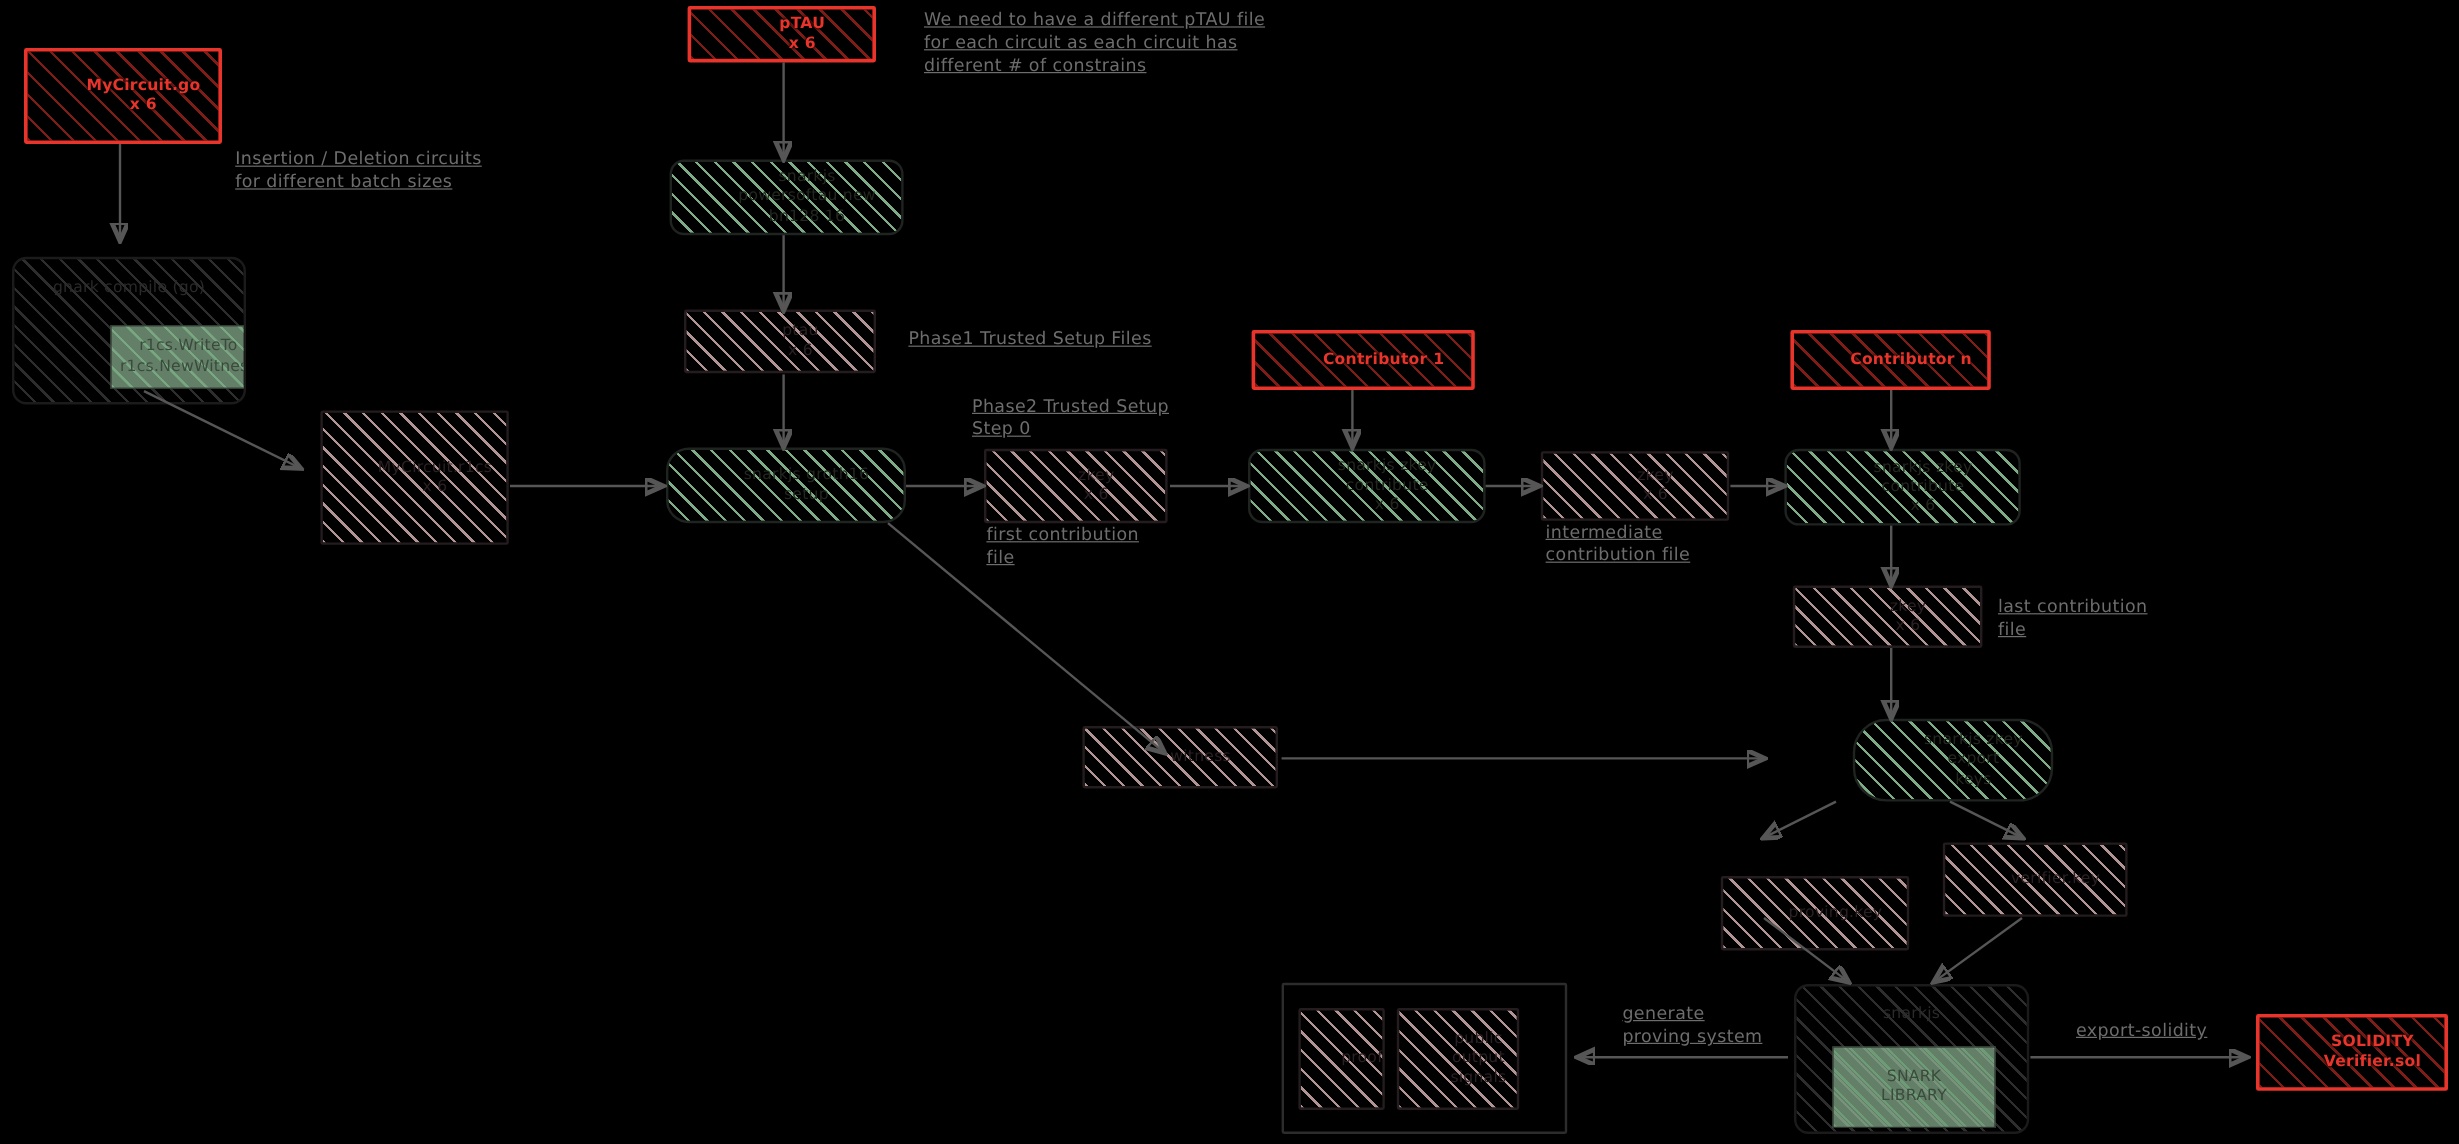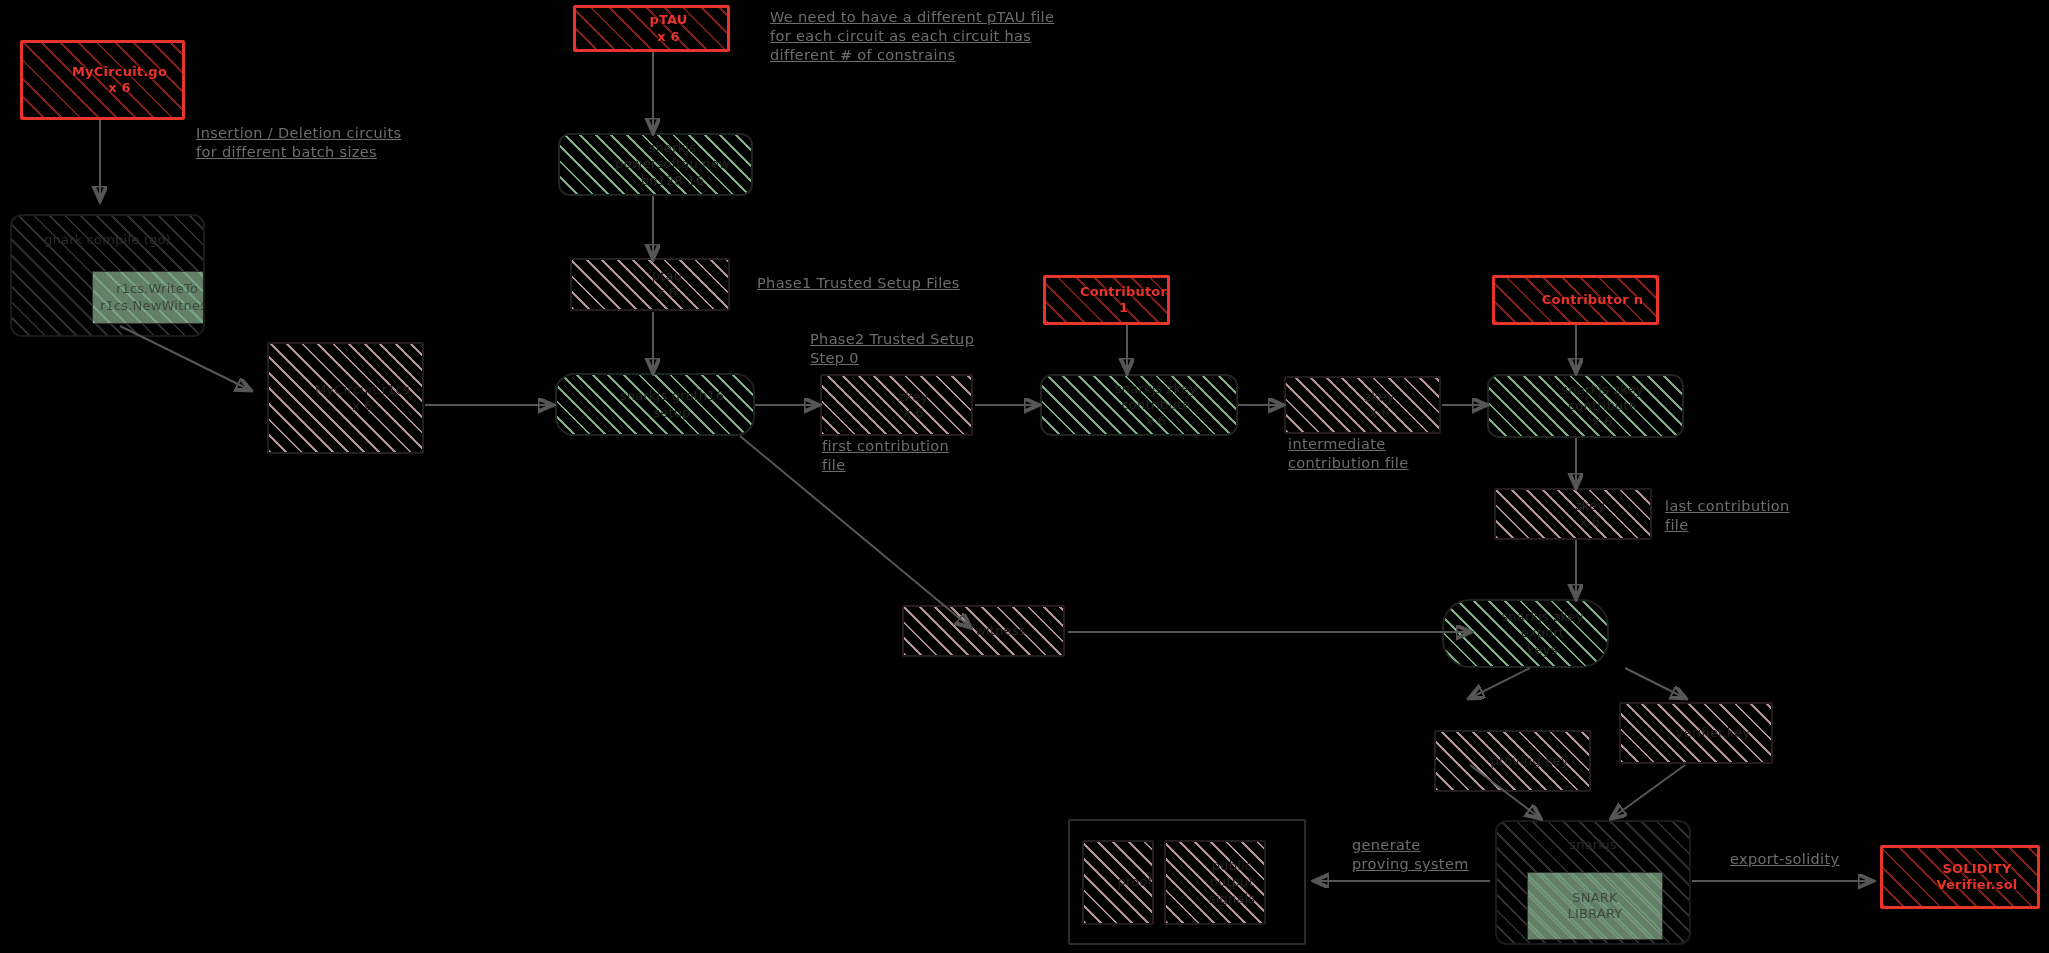--- a/index.html
+++ b/index.html
@@ -251,21 +251,21 @@
   <div class="node n-green" style="left:555px; top:373px; width:200px; height:63px;border-radius:19px;">
     <span class="ntext">snarkjs groth16
 setup</span>
   </div>
 
   <div class="node n-pink" style="left:820px; top:374px; width:153px; height:62px;">
     <span class="ntext">zkey
 x 6</span>
   </div>
 
-  <div class="node n-red" style="left:1043px; top:275px; width:127px; height:50px;">
+  <div class="node n-red" style="left:1043px; top:275px; width:186px; height:50px;">
     <span class="ntext">Contributor 1</span>
   </div>
 
   <div class="node n-green" style="left:1040px; top:374px; width:198px; height:62px;">
     <span class="ntext">snarkjs zkey contribute
 x 6</span>
   </div>
 
   <div class="node n-pink" style="left:1284px; top:376px; width:157px; height:58px;">
     <span class="ntext">zkey
@@ -283,21 +283,21 @@
 
   <div class="node n-pink" style="left:1494px; top:488px; width:158px; height:52px;">
     <span class="ntext">zkey
 x 6</span>
   </div>
 
   <div class="node n-pink" style="left:902px; top:605px; width:163px; height:52px;">
     <span class="ntext">witness</span>
   </div>
 
-  <div class="node n-green" style="left:1442px; top:599px; width:167px; height:69px;border-radius:28px;">
+  <div class="node n-green" style="left:1544px; top:599px; width:167px; height:69px;border-radius:28px;">
     <span class="ntext">snarkjs zkey export
 keys</span>
   </div>
 
   <div class="node n-pink" style="left:1434px; top:702px; width:157px; height:62px;margin-top:28px;">
     <span class="ntext">proving.key</span>
   </div>
 
   <div class="node n-pink" style="left:1619px; top:702px; width:154px; height:62px;">
     <span class="ntext">verifier.key</span>

